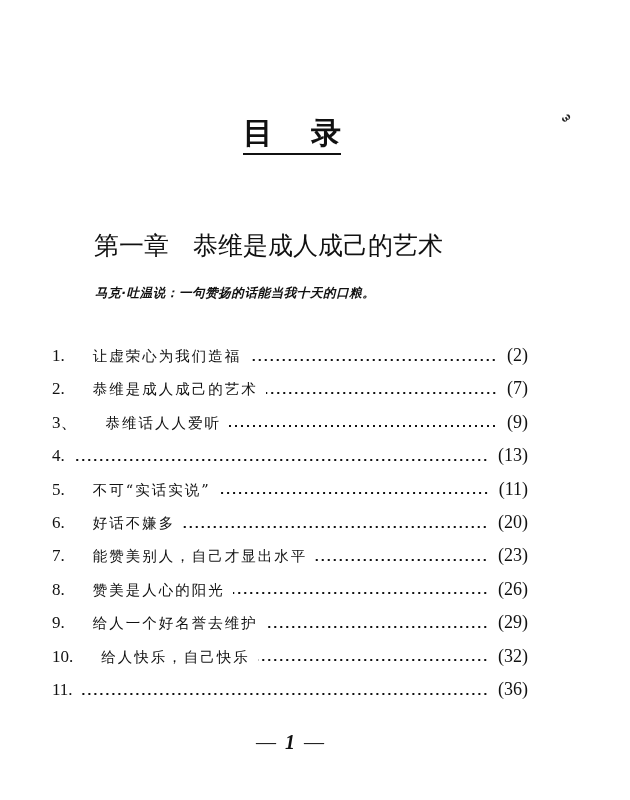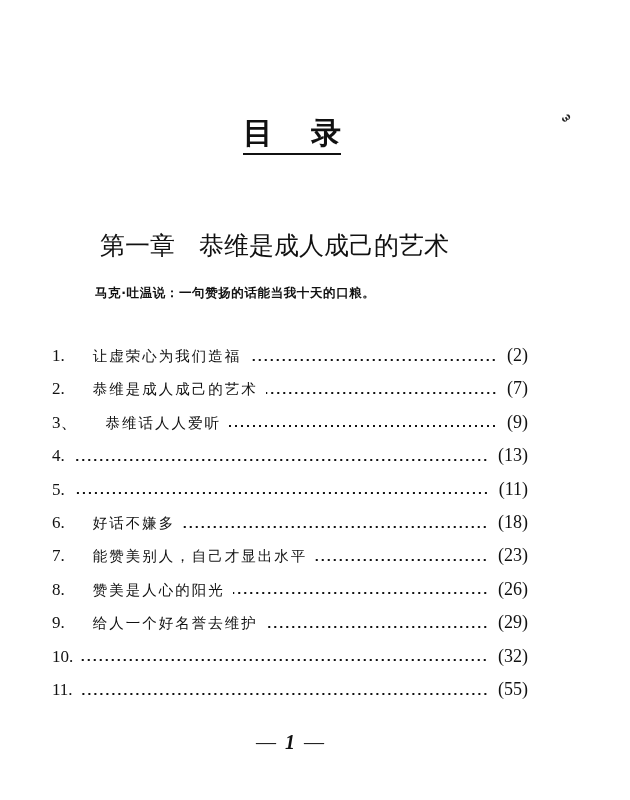--- a/index.html
+++ b/index.html
@@ -50,35 +50,35 @@
   .chapter-heading {
     position: absolute;
     left: 94px;
     top: 229px;
     width: 430px;
     font-family: "DejaVu Sans", sans-serif;
     font-size: 25px;
     line-height: 34px;
     white-space: nowrap;
     color: #111;
-    margin-left: 6px;
   }
   .chapter-heading .chap-no { margin-right: 24px; }
   .chapter-quote {
     position: absolute;
     left: 95px;
     top: 284px;
     width: 420px;
     font-family: "DejaVu Sans", sans-serif;
     font-weight: bold;
     font-size: 12.5px;
     line-height: 18px;
     white-space: nowrap;
     letter-spacing: 0.6px;
     color: #111;
+    font-style: italic;
   }
   .toc-list {
     position: absolute;
     left: 52px;
     top: 340px;
     width: 476px;
     margin: 0;
     padding: 0;
     list-style: none;
   }
@@ -171,28 +171,29 @@
       <span class="toc-leader"></span>
       <span class="toc-page">(9)</span>
     </li>
     <li class="toc-row">
       <span class="toc-num">4.</span>
       <span class="toc-leader"></span>
       <span class="toc-page">(13)</span>
     </li>
     <li class="toc-row">
       <span class="toc-num">5.</span>
+      <span class="toc-text">不可“实话实说”</span>
       <span class="toc-leader"></span>
       <span class="toc-page">(11)</span>
     </li>
     <li class="toc-row">
       <span class="toc-num">6.</span>
       <span class="toc-text">好话不嫌多</span>
       <span class="toc-leader"></span>
-      <span class="toc-page">(18)</span>
+      <span class="toc-page">(20)</span>
     </li>
     <li class="toc-row">
       <span class="toc-num">7.</span>
       <span class="toc-text">能赞美别人，自己才显出水平</span>
       <span class="toc-leader"></span>
       <span class="toc-page">(23)</span>
     </li>
     <li class="toc-row">
       <span class="toc-num">8.</span>
       <span class="toc-text">赞美是人心的阳光</span>
@@ -200,27 +201,28 @@
       <span class="toc-page">(26)</span>
     </li>
     <li class="toc-row">
       <span class="toc-num">9.</span>
       <span class="toc-text">给人一个好名誉去维护</span>
       <span class="toc-leader"></span>
       <span class="toc-page">(29)</span>
     </li>
     <li class="toc-row">
       <span class="toc-num">10.</span>
+      <span class="toc-text">给人快乐，自己快乐</span>
       <span class="toc-leader"></span>
       <span class="toc-page">(32)</span>
     </li>
     <li class="toc-row">
       <span class="toc-num">11.</span>
       <span class="toc-leader"></span>
-      <span class="toc-page">(55)</span>
+      <span class="toc-page">(36)</span>
     </li>
   </ul>
 
   <div class="page-number">
     <span>—</span>
     <span class="num">1</span>
     <span>—</span>
   </div>
 
 </div>

